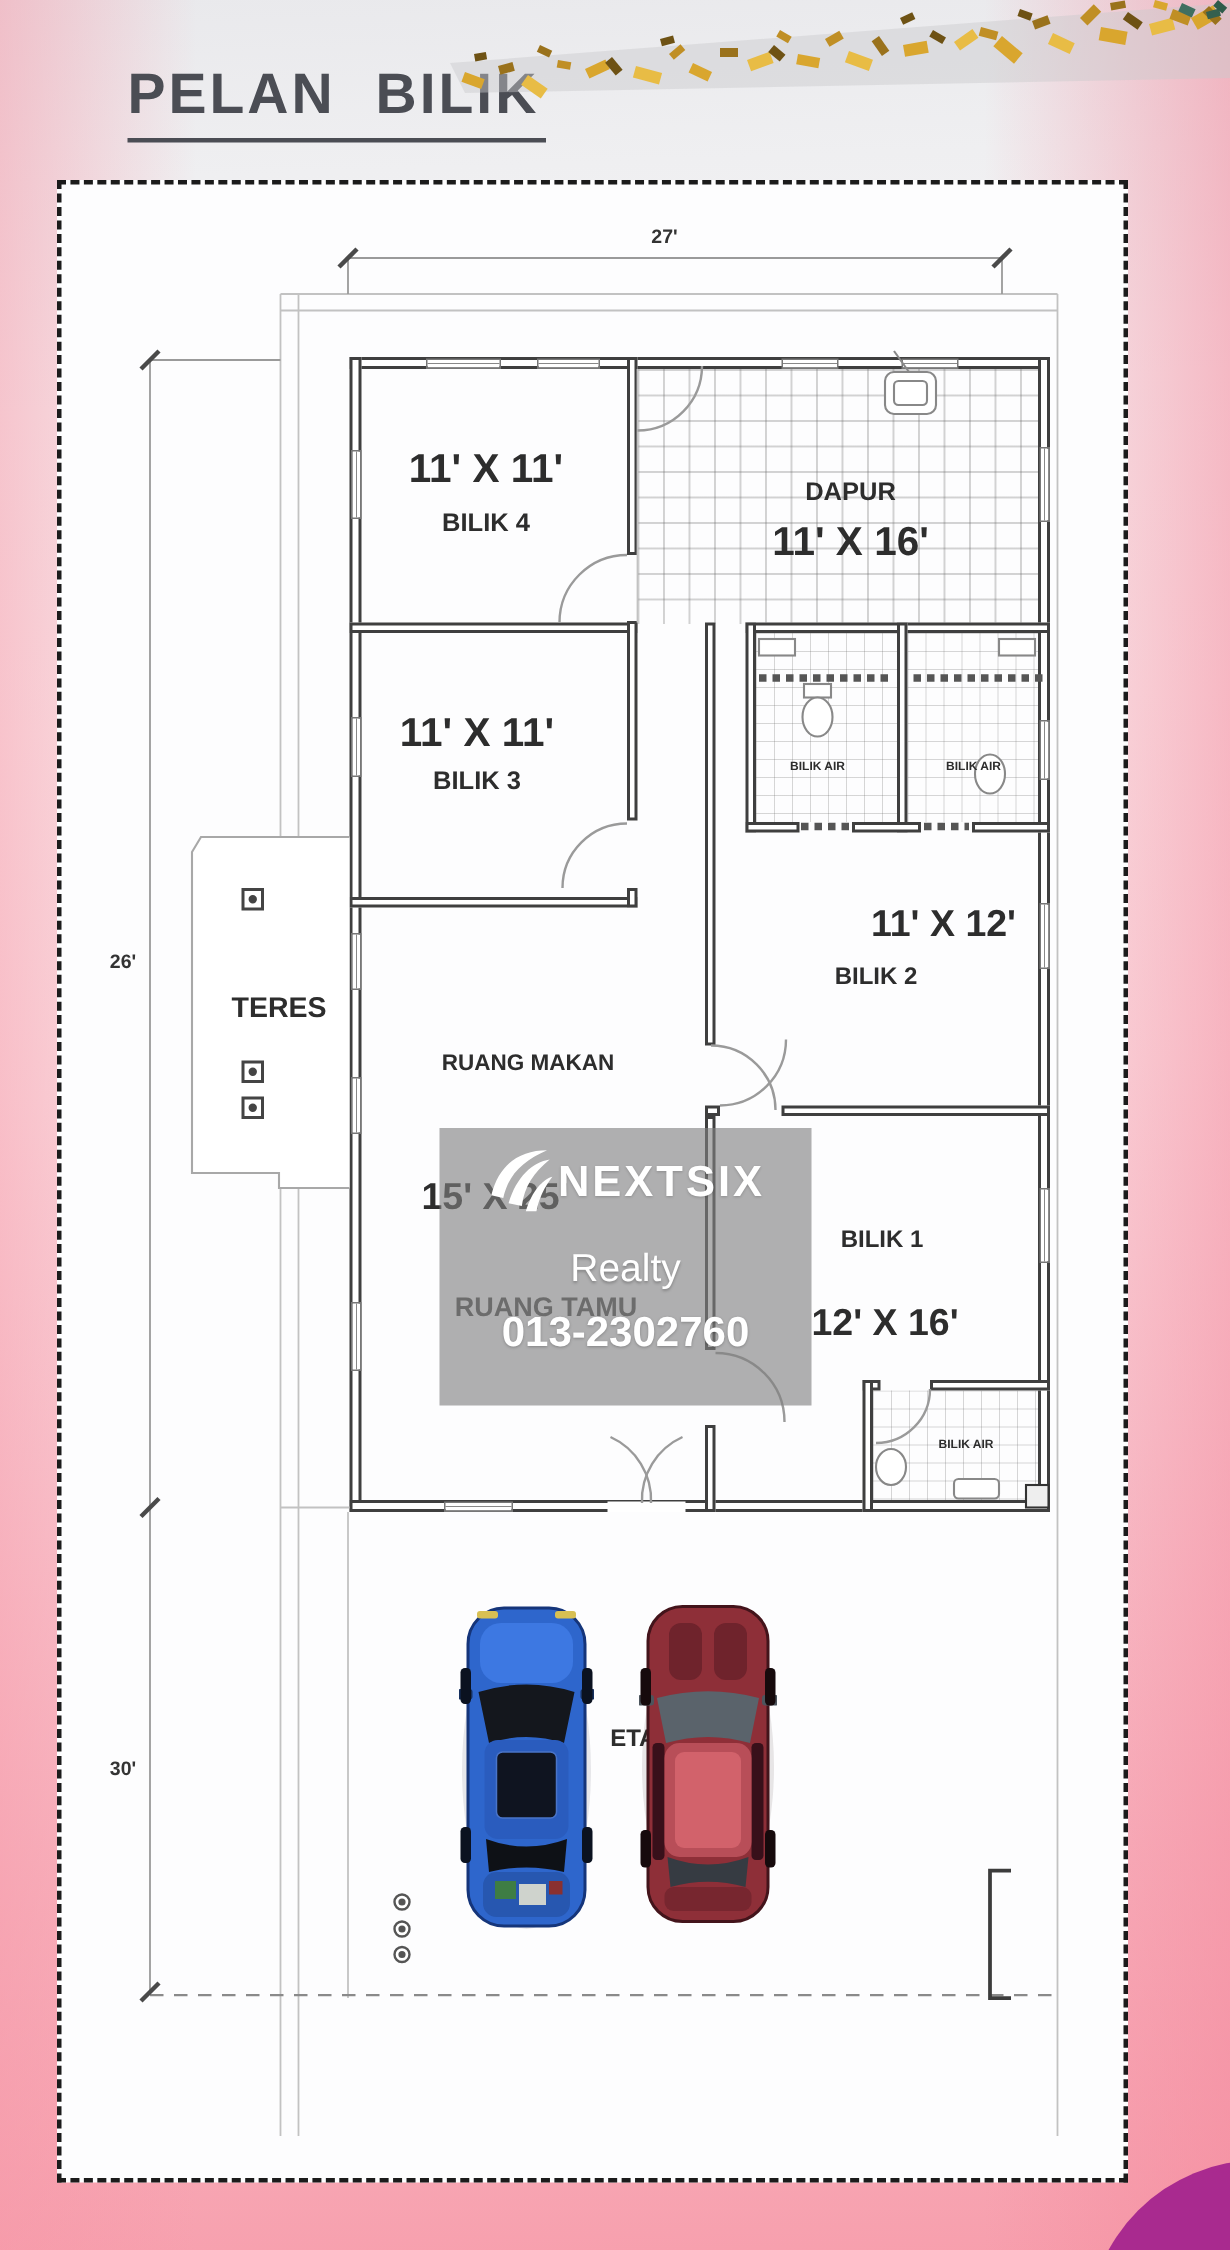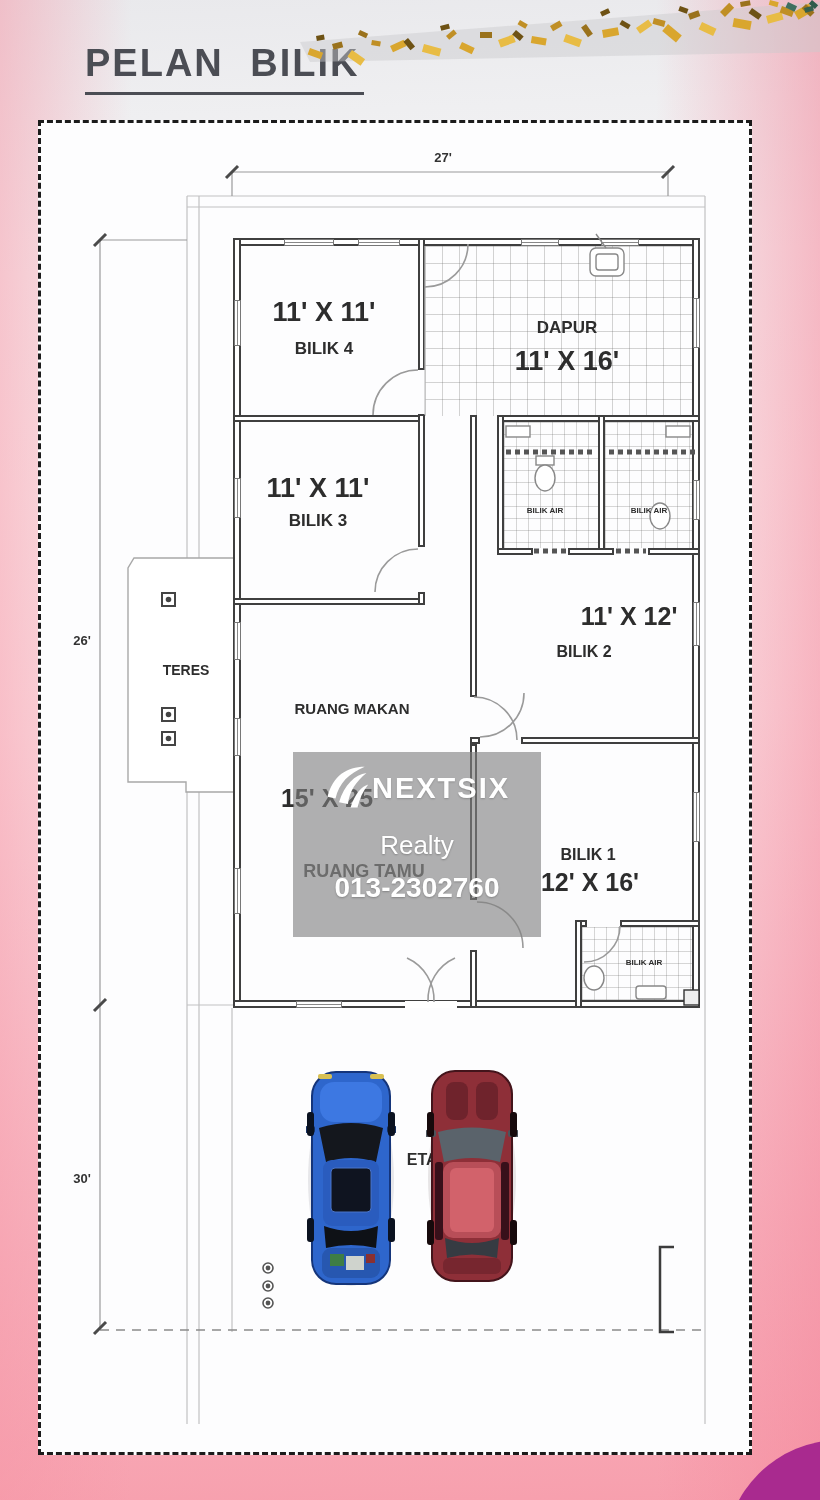--- a/index.html
+++ b/index.html
@@ -177,25 +177,25 @@
   <div class="lbl" style="left:324px;top:297px;font-size:27px;">11' X 11'</div>
   <div class="lbl" style="left:324px;top:339px;font-size:17px;">BILIK 4</div>
   <div class="lbl" style="left:567px;top:318px;font-size:17px;">DAPUR</div>
   <div class="lbl" style="left:567px;top:346px;font-size:27px;">11' X 16'</div>
   <div class="lbl" style="left:318px;top:473px;font-size:27px;">11' X 11'</div>
   <div class="lbl" style="left:318px;top:511px;font-size:17px;">BILIK 3</div>
   <div class="lbl" style="left:545px;top:506px;font-size:8px;">BILIK AIR</div>
   <div class="lbl" style="left:649px;top:506px;font-size:8px;">BILIK AIR</div>
   <div class="lbl" style="left:584px;top:602px;font-size:25px;margin-left:45px;">11' X 12'</div>
   <div class="lbl" style="left:584px;top:643px;font-size:16px;">BILIK 2</div>
-  <div class="lbl" style="left:186px;top:662px;font-size:14px;">TERES</div>
+  <div class="lbl" style="left:186px;top:662px;font-size:19px;">TERES</div>
   <div class="lbl" style="left:352px;top:700px;font-size:15px;">RUANG MAKAN</div>
   <div class="lbl" style="left:330px;top:784px;font-size:25px;">15' X 25'</div>
   <div class="lbl" style="left:348px;top:861px;font-size:18px;color:#4e4e4e;margin-left:16px;">RUANG TAMU</div>
-  <div class="lbl" style="left:588px;top:846px;font-size:16px;">BILIK 1</div>
+  <div class="lbl" style="left:588px;top:818px;font-size:16px;">BILIK 1</div>
   <div class="lbl" style="left:590px;top:868px;font-size:25px;">12' X 16'</div>
   <div class="lbl" style="left:644px;top:958px;font-size:8px;">BILIK AIR</div>
   <div class="lbl" style="left:428px;top:1151px;font-size:16px;">ETAK</div>
 
   <div class="dim" style="left:443px;top:150px;">27'</div>
   <div class="dim" style="left:82px;top:633px;">26'</div>
   <div class="dim" style="left:82px;top:1171px;">30'</div>
 
   <div id="wm">
     <div class="brandrow">

